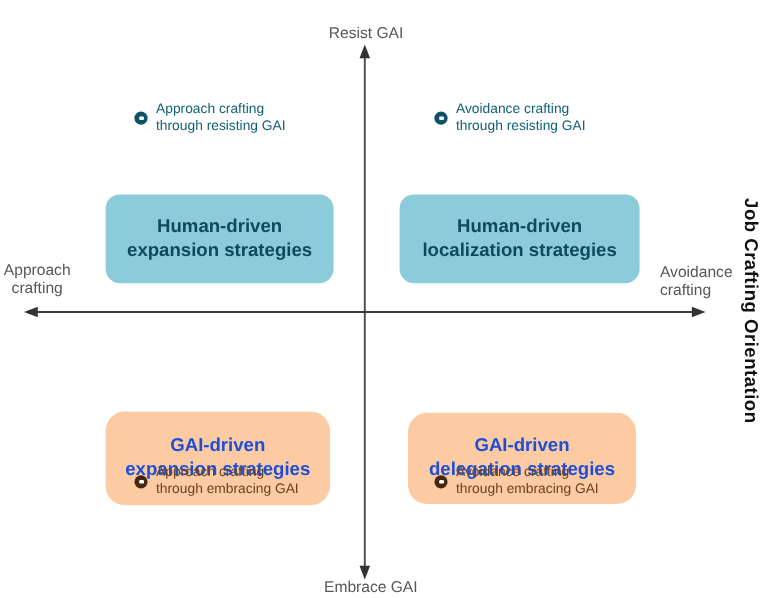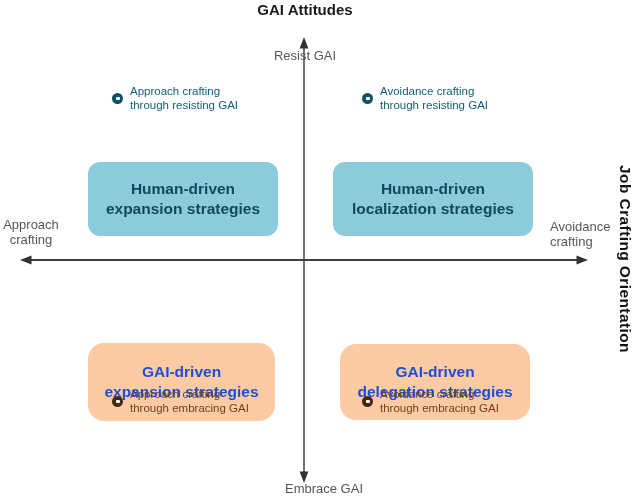--- a/index.html
+++ b/index.html
@@ -18,24 +18,23 @@
     left: 305px; top: 1px;
     transform: translateX(-50%);
     font-size: 15px; font-weight: bold; color: #1b1b1b;
     white-space: nowrap;
   }
   .v-axis-top {
     left: 305px; top: 20px;
     transform: translateX(-50%);
     font-size: 13px; color: #575757;
     white-space: nowrap;
-    margin-top: 28px;
   }
   .v-axis-bottom {
-    left: 324px; top: 481px;
+    left: 309px; top: 481px;
     transform: translateX(-50%);
     font-size: 13px; color: #575757;
     white-space: nowrap;
   }
   .h-axis-left {
     left: -2px; top: 217px; width: 66px;
     text-align: center;
     font-size: 13px; line-height: 1.18; color: #575757;
     white-space: pre-line;
   }
@@ -99,21 +98,20 @@
 
   <svg class="axes-svg" width="640" height="498" viewBox="0 0 640 498">
     <line x1="304" y1="46" x2="304" y2="474" stroke="#4d4d4d" stroke-width="1.6"></line>
     <path d="M304 37 L299.6 48.5 L308.4 48.5 Z" fill="#333333"></path>
     <path d="M304 483 L299.6 471.5 L308.4 471.5 Z" fill="#333333"></path>
     <line x1="29" y1="260" x2="579" y2="260" stroke="#3f3f3f" stroke-width="1.8"></line>
     <path d="M20 260 L31.5 255.6 L31.5 264.4 Z" fill="#333333"></path>
     <path d="M588 260 L576.5 255.6 L576.5 264.4 Z" fill="#333333"></path>
   </svg>
 
-  <div class="abs v-axis-title">GAI Attitudes</div>
   <div class="abs v-axis-top">Resist GAI</div>
   <div class="abs v-axis-bottom">Embrace GAI</div>
 
   <div class="abs h-axis-left">Approach
 crafting</div>
   <div class="abs h-axis-right">Avoidance
 crafting</div>
   <div class="abs h-axis-title">Job Crafting Orientation</div>
 
   <div class="abs bullet teal b-tl">

